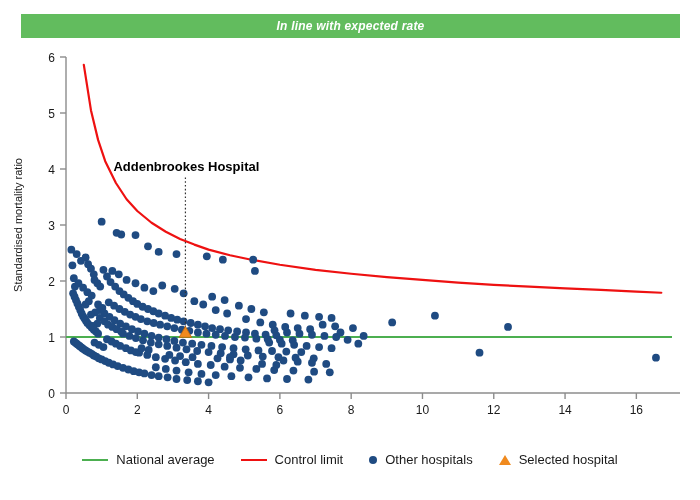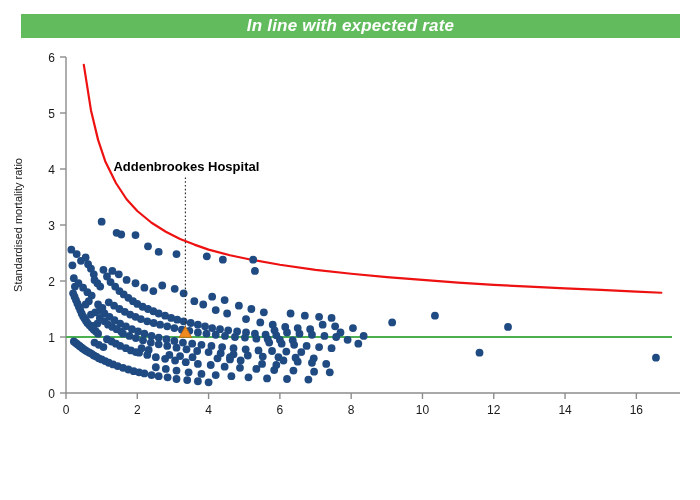--- a/index.html
+++ b/index.html
@@ -16,21 +16,21 @@
   
   .banner{
     position:absolute;
     left:21px; top:14px;
     width:659px; height:24px;
     background:#62bc5e;
     display:flex; align-items:center; justify-content:center;
   }
   .banner-text{
     color:#ffffff;
-    font-size:17px;
+    font-size:12px;
     font-weight:bold;
     font-style:italic;
     letter-spacing:.2px;
     white-space:nowrap;
   }
 
   
   .plot-wrap{position:absolute; left:0; top:40px; width:700px; height:380px;}
   svg.plot{display:block;}
 
@@ -416,14 +416,32 @@
           <circle cx="192.55" cy="317.16" r="3.9" fill="#1f4b82"></circle>
           <circle cx="217.50" cy="318.28" r="3.9" fill="#1f4b82"></circle>
           <circle cx="229.98" cy="317.16" r="3.9" fill="#1f4b82"></circle>
         </g>
         <line x1="185.41764705882352" y1="137.39999999999998" x2="185.41764705882352" y2="294.52" stroke="#333333" stroke-width="1.2" stroke-dasharray="1.6 2.2"></line>
         <text x="113.41764705882352" y="131.39999999999998" text-anchor="start" class="anno-text">Addenbrookes Hospital</text>
         <polygon points="185.41764705882352,286.32 179.21764705882353,297.356 191.6176470588235,297.356" fill="#f08a1e" stroke="#b8650d" stroke-width="0.8"></polygon>
       </svg>
   </div>
 
+  <div class="legend" id="legend">
+      <div class="legend-item">
+        <span class="swatch-line" style="border-top-color: rgb(76, 175, 80);"></span>
+        <span class="legend-label">National average</span>
+      </div>
+      <div class="legend-item">
+        <span class="swatch-line" style="border-top-color: rgb(238, 17, 17);"></span>
+        <span class="legend-label">Control limit</span>
+      </div>
+      <div class="legend-item">
+        <span class="swatch-dot" style="background: rgb(31, 75, 130);"></span>
+        <span class="legend-label">Other hospitals</span>
+      </div>
+      <div class="legend-item">
+        <span class="swatch-tri" style="border-bottom: 10px solid rgb(240, 138, 30);"></span>
+        <span class="legend-label">Selected hospital</span>
+      </div>
+    </div>
 
 </div>
 
 </body></html>

